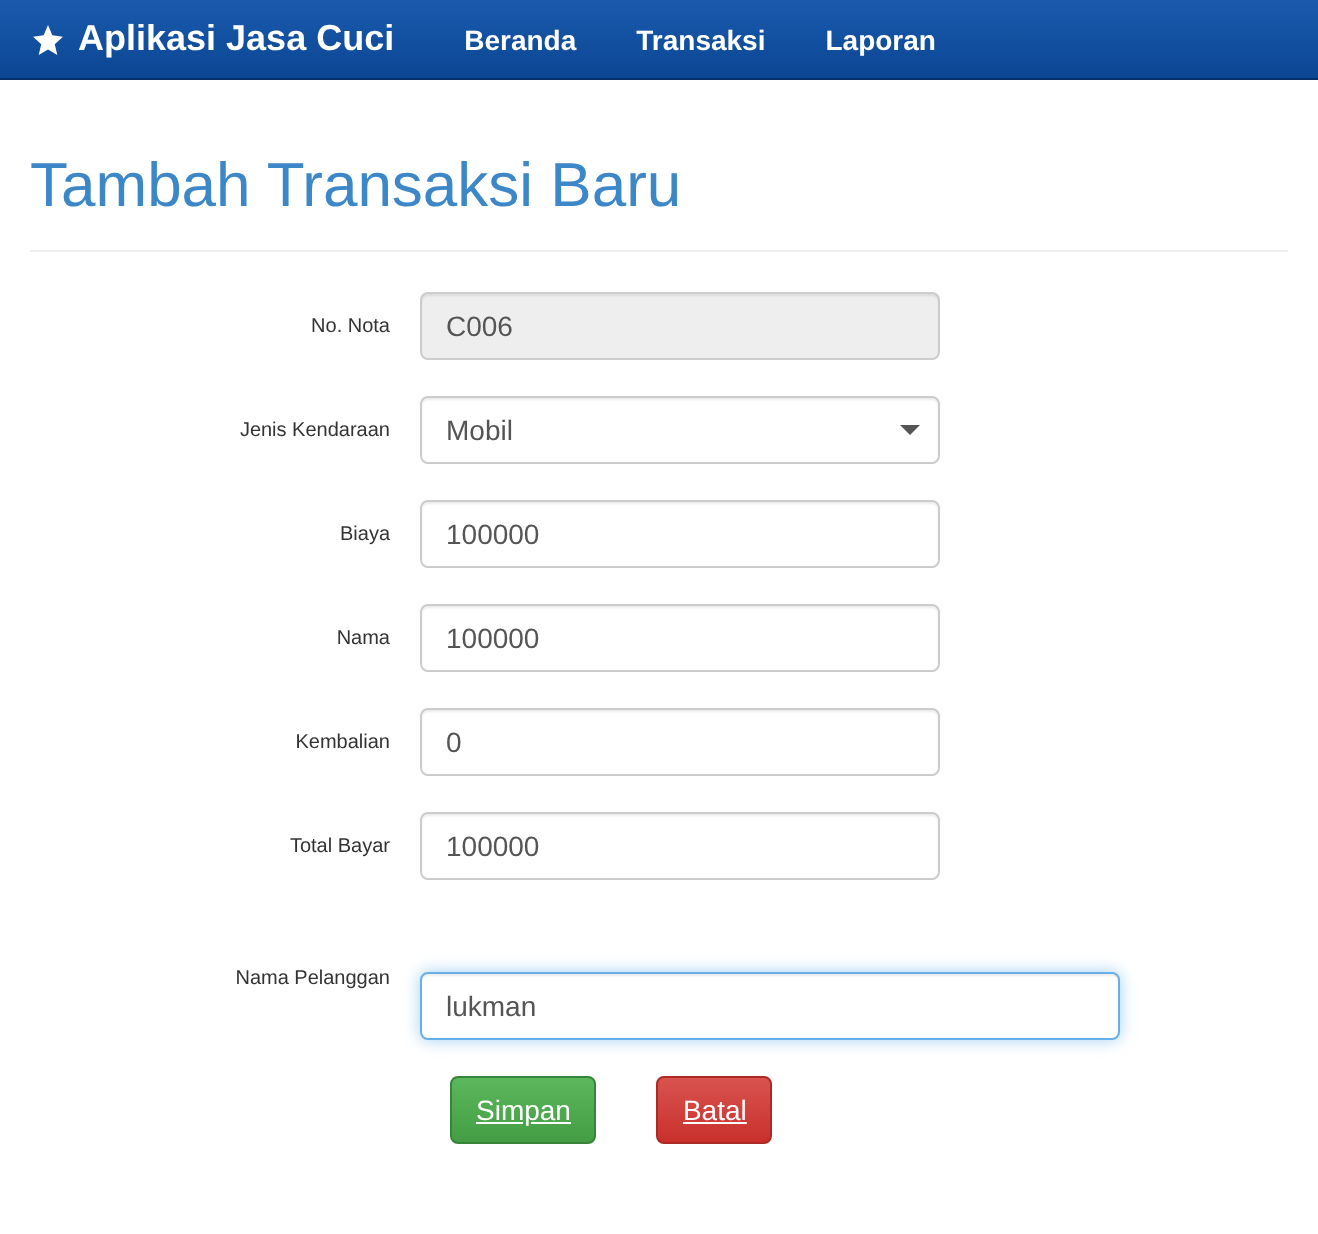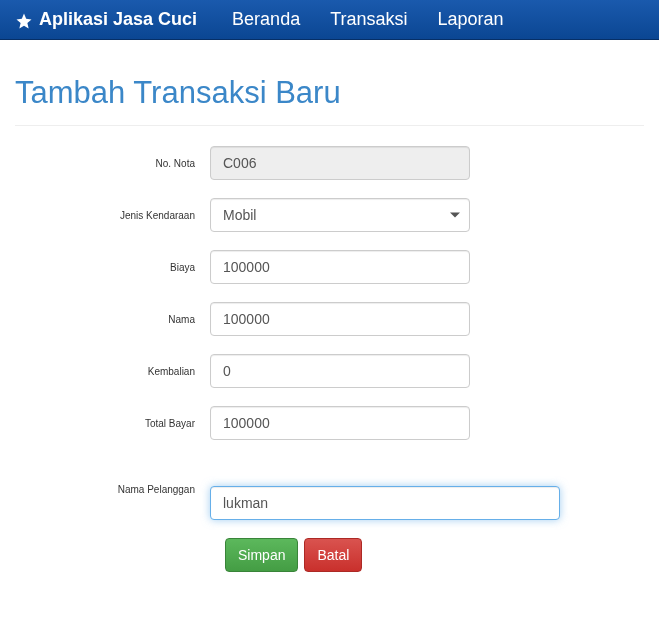--- a/index.html
+++ b/index.html
@@ -16,33 +16,34 @@
     height: 40px;
     display: flex;
     align-items: center;
     padding: 0 15px;
   }
   .navbar-brand {
     color: #fff;
     font-size: 18px;
     font-weight: bold;
     display: flex;
-    align-items: flex-end;
+    align-items: center;
     margin-right: 20px;
   }
   .star-icon {
     width: 18px; height: 18px;
     fill: #fff;
     margin-right: 6px;
   }
   .nav-link {
     color: #fff;
     padding: 10px 15px;
-    font-size: 18px;
+    font-size: 14px;
     cursor: pointer;
+    font-weight: bold;
   }
   .container {
     padding: 0 15px;
     max-width: 659px;
   }
   .page-header {
     margin-top: 35px;
     padding-bottom: 4px;
     border-bottom: 1px solid #eee;
   }
@@ -125,28 +126,30 @@
   }
   .btn {
     display: inline-block;
     padding: 6px 12px;
     font-size: 14px;
     line-height: 1.42857143;
     border-radius: 4px;
     cursor: pointer;
     color: #fff;
     border: 1px solid transparent;
+    text-decoration: underline;
   }
   .btn-success {
     background: linear-gradient(to bottom,#5cb85c 0%,#449d44 100%);
     border-color: #398439;
   }
   .btn-danger {
     background: linear-gradient(to bottom,#d9534f 0%,#c9302c 100%);
     border-color: #ac2925;
+    margin-left: 24px;
   }
 </style>
 </head>
 <body>
 
 <div class="navbar">
   <div class="navbar-brand">
     <svg class="star-icon" viewBox="0 0 24 24">
       <path d="M12 2l2.9 6.9L22 9.9l-5.5 4.9L18.2 22 12 18.3 5.8 22l1.7-7.2L2 9.9l7.1-1z"></path>
     </svg>

